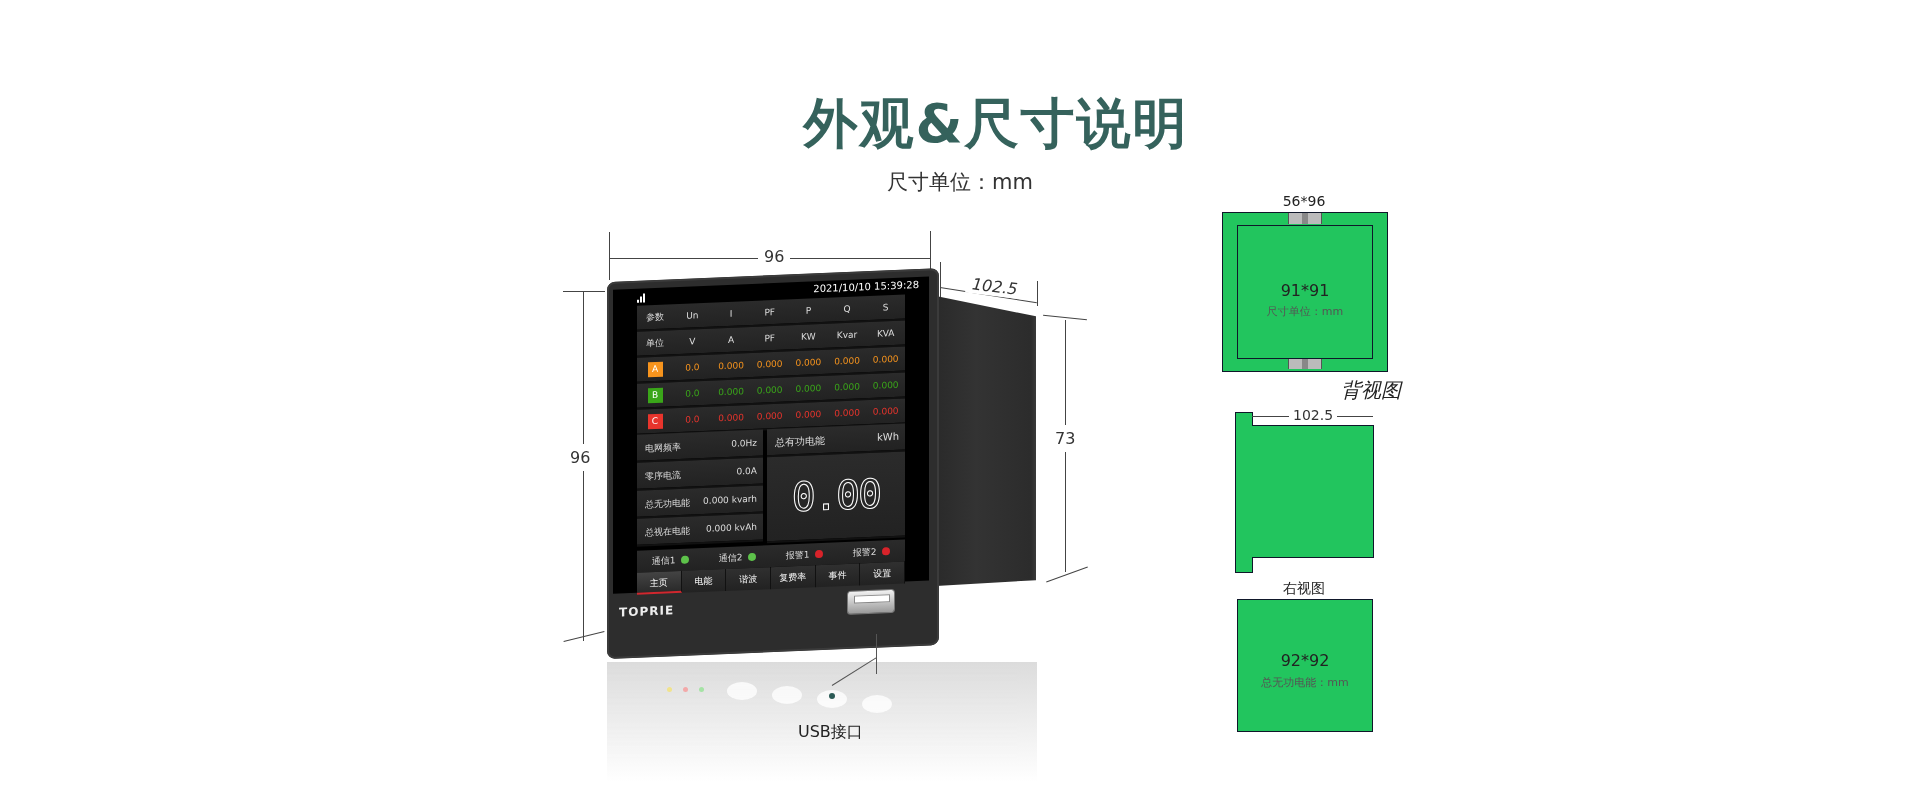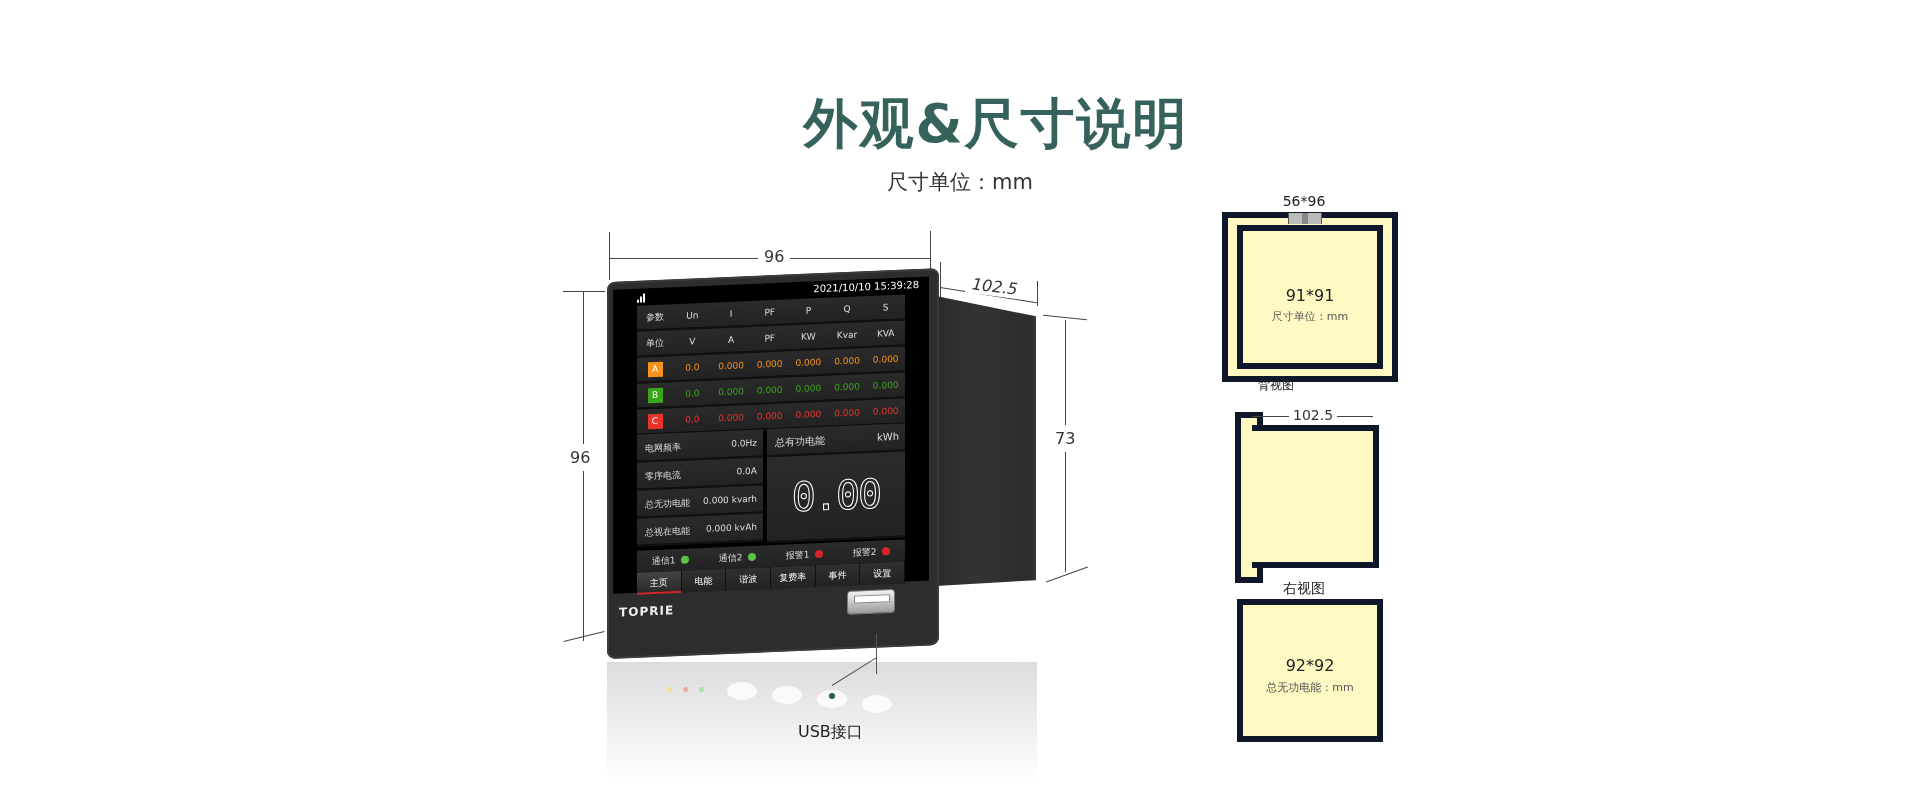--- a/index.html
+++ b/index.html
@@ -33,21 +33,21 @@
   .nav{position:absolute;left:24px;top:284px;width:268px;height:22px;display:flex;}
   .nav div{flex:1;background:linear-gradient(#303030,#222);border-right:1px solid #111;font-size:9px;color:#fff;text-align:center;line-height:22px;}
   .nav div.active{background:linear-gradient(#444,#2a2a2a);border-bottom:2px solid #d0272e;}
   .logo{position:absolute;left:12px;top:324px;font-size:12px;font-weight:bold;color:#eee;letter-spacing:1px;}
   .usb{position:absolute;left:241px;top:320px;width:46px;height:22px;border-radius:3px;background:linear-gradient(#f2f2f2,#9a9a9a);box-shadow:0 0 0 1px #777;}
   .usb span{position:absolute;left:6px;top:4px;width:34px;height:6px;background:#fff;border:1px solid #888;}
   .reflect{left:607px;top:662px;width:430px;height:120px;background:linear-gradient(#d8d8d8,rgba(255,255,255,0));opacity:.9;}
   .rbtn{position:absolute;width:30px;height:18px;border-radius:50%;background:rgba(255,255,255,.8);}
   .rdot{position:absolute;width:5px;height:5px;border-radius:50%;}
   
-  .box{position:absolute;border:6px solid #0f172a;background:#fef9c3;}
+  .box{position:absolute;border:1px solid #0f172a;background:#22c55e;}
   .clip{position:absolute;width:32px;height:11px;background:linear-gradient(90deg,#bbb 0,#bbb 40%,#888 40%,#888 60%,#bbb 60%);border-left:1px solid #555;border-right:1px solid #555;}
   .lbl{position:absolute;text-align:center;color:#222;}
 </style>
 </head>
 <body>
 
 <div class="abs title">外观&amp;尺寸说明</div>
 <div class="abs subtitle">尺寸单位：mm</div>
 
 <div class="line" style="left:609px;top:232px;width:1px;height:48px;"></div>
@@ -195,21 +195,21 @@
 <div class="abs" style="left:798px;top:722px;font-size:16px;color:#222;">USB接口</div>
 
 <div class="lbl" style="left:1222px;width:164px;top:193px;font-size:14px;">56*96</div>
 <div class="box" style="left:1222px;top:212px;width:164px;height:158px;"></div>
 <div class="clip" style="left:1288px;top:213px;"></div>
 <div class="clip" style="left:1288px;top:358px;"></div>
 <div class="box" style="left:1237px;top:225px;width:134px;height:132px;">
   <div class="lbl" style="left:0;width:134px;top:55px;font-size:16px;">91*91</div>
   <div class="lbl" style="left:0;width:134px;top:78px;font-size:11px;color:#555;">尺寸单位：mm</div>
 </div>
-<div class="lbl" style="left:1194px;width:164px;top:377px;font-size:12px;">背视图</div>
+<div class="lbl" style="left:1289px;width:164px;top:377px;font-size:20px;font-style:italic;">背视图</div>
 
 <div class="box" style="left:1235px;top:412px;width:16px;height:159px;"></div>
 <div class="box" style="left:1252px;top:425px;width:121px;height:131px;border-left:none;"></div>
 <div class="line" style="left:1252px;top:416px;width:121px;height:1px;"></div>
 <div class="dimtext" style="left:1289px;top:407px;font-size:14px;padding:0 4px;">102.5</div>
 <div class="lbl" style="left:1237px;width:134px;top:580px;font-size:14px;">右视图</div>
 
 <div class="box" style="left:1237px;top:599px;width:134px;height:131px;">
   <div class="lbl" style="left:0;width:134px;top:51px;font-size:16px;">92*92</div>
   <div class="lbl" style="left:0;width:134px;top:75px;font-size:11px;color:#555;">总无功电能：mm</div>

